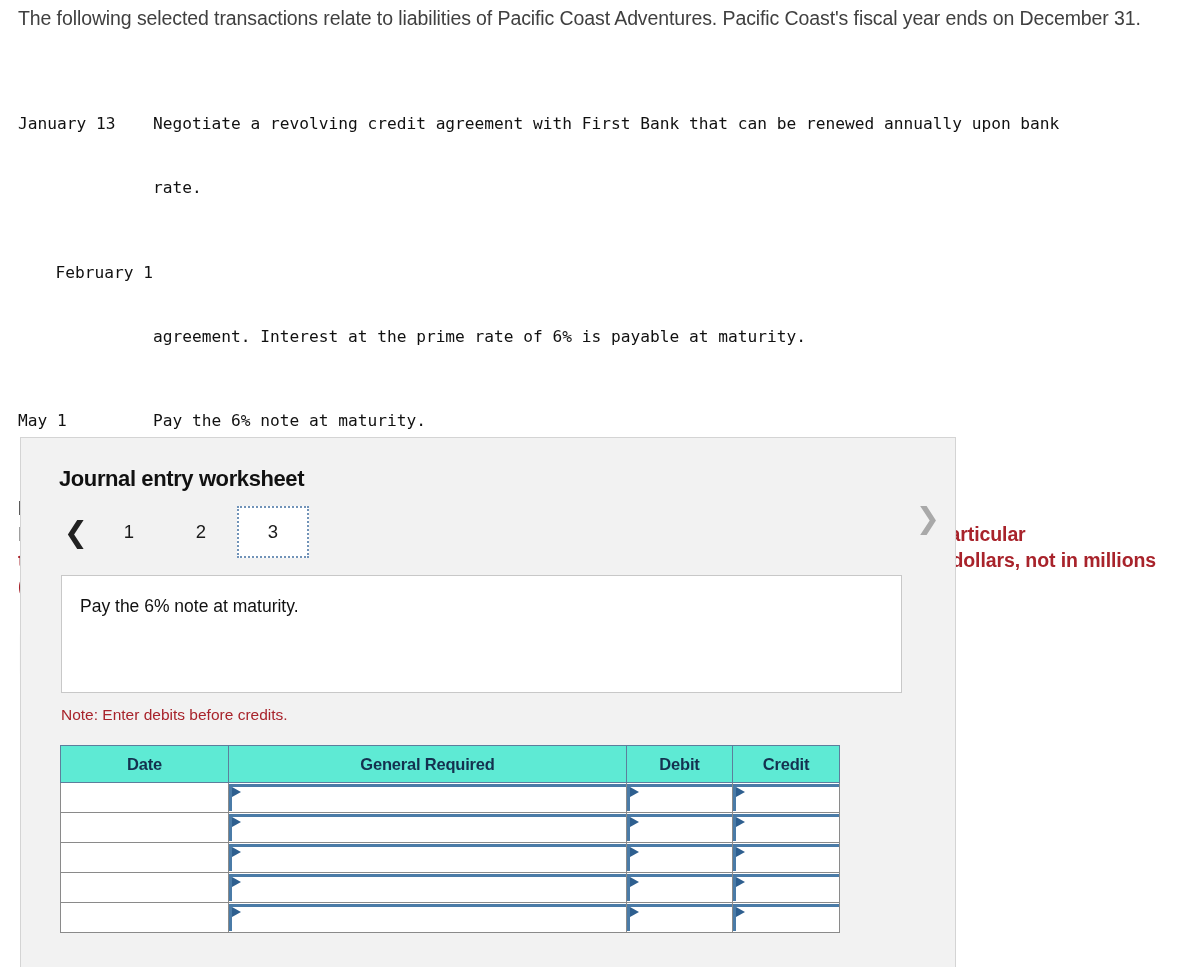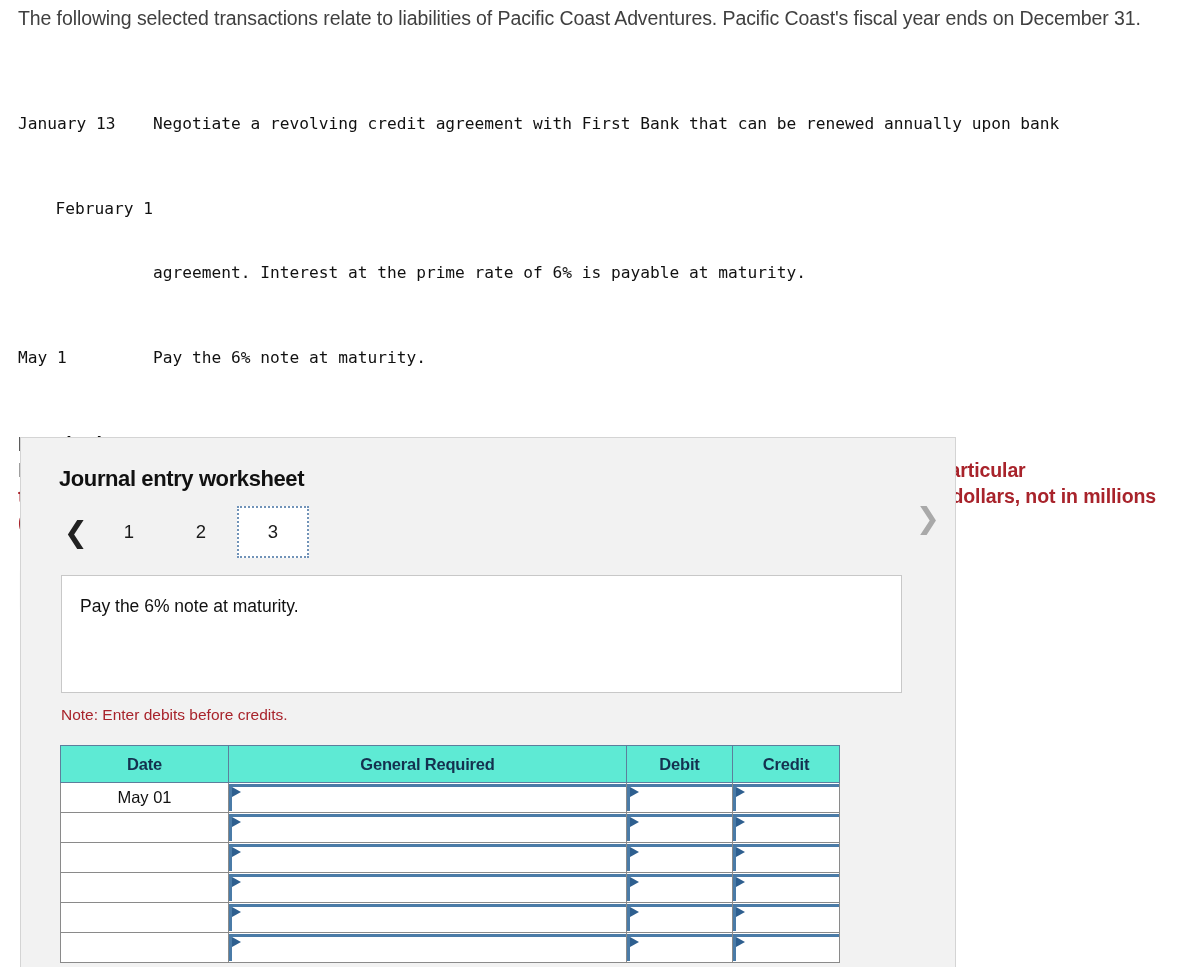--- a/index.html
+++ b/index.html
@@ -230,20 +230,24 @@
 <div class="intro">
   <span>The following selected transactions relate to liabilities of Pacific Coast Adventures. Pacific Coast's fiscal year ends on December 31.</span>
 </div>
 
 <div class="txn-list">
 
   <div class="txn-row">
     <span class="txn-date">January 13</span>
     <span class="txn-desc">Negotiate a revolving credit agreement with First Bank that can be renewed annually upon bank</span>
   </div>
+  <div class="txn-row">
+    <span class="txn-date"></span>
+    <span class="txn-desc">rate.</span>
+  </div>
 
   <div class="txn-row">
     <span class="txn-date rt">February 1</span>
   </div>
   <div class="txn-row">
     <span class="txn-date"></span>
     <span class="txn-desc">agreement. Interest at the prime rate of 6% is payable at maturity.</span>
   </div>
 
   <div class="txn-row">
@@ -295,32 +299,20 @@
   <thead>
     <tr>
       <th>Date</th>
       <th>General Required</th>
       <th>Debit</th>
       <th>Credit</th>
     </tr>
   </thead>
   <tbody>
 
-    <tr>
-      <td class="datecell">May 01</td>
-      <td class="inputcell">
-          <div class="field"></div>
-        </td>
-      <td class="inputcell">
-          <div class="field"></div>
-        </td>
-      <td class="inputcell">
-          <div class="field"></div>
-        </td>
-    </tr>
 
     <tr>
       <td class="datecell"></td>
       <td class="inputcell">
           <div class="field"></div>
         </td>
       <td class="inputcell">
           <div class="field"></div>
         </td>
       <td class="inputcell">

